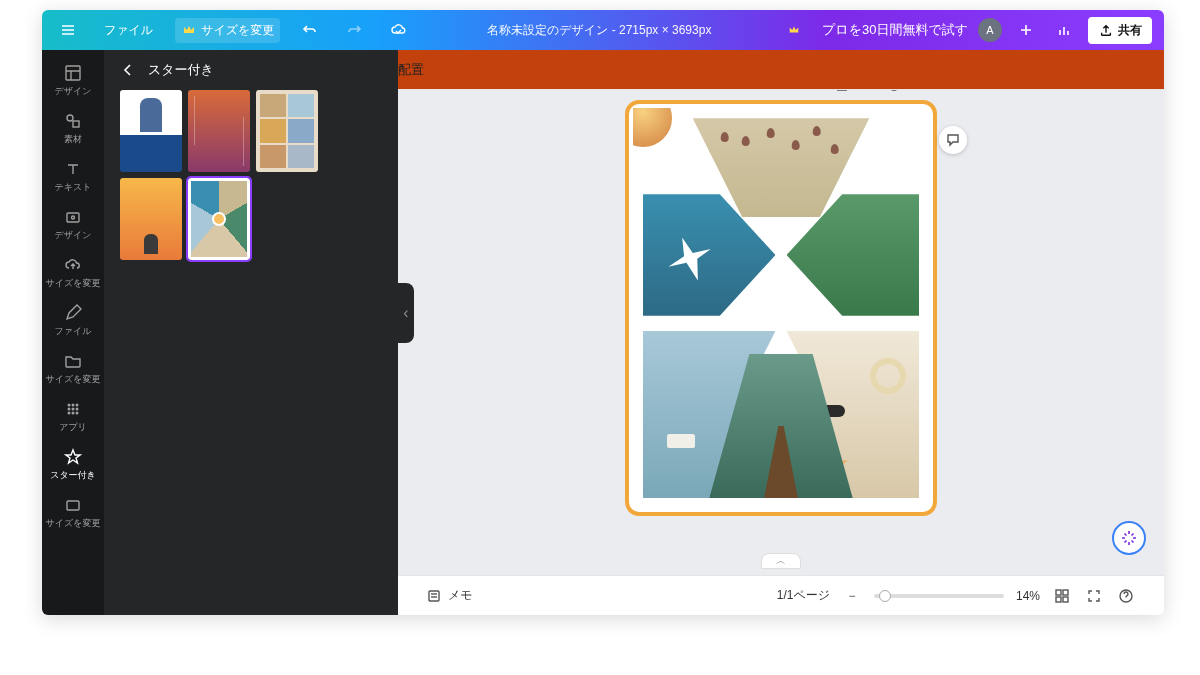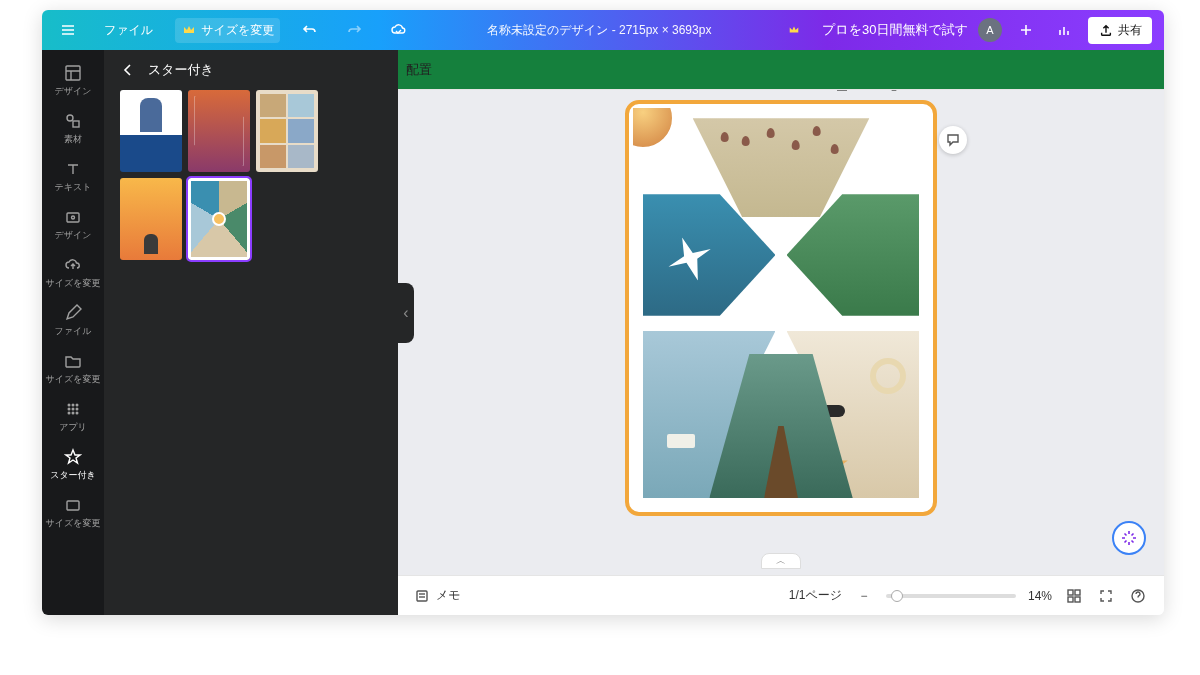--- a/index.html
+++ b/index.html
@@ -8,56 +8,56 @@
 .topbar{height:40px;background:linear-gradient(90deg,#17bdc9 0%,#18a0fb 30%,#7d2ae8 70%,#8b3dff 100%);display:flex;align-items:center;padding:0 12px;color:#fff;font-size:12px;gap:8px}
 .tb-left{display:flex;align-items:center;gap:16px}
 .tb-btn{display:flex;align-items:center;gap:4px;cursor:pointer;padding:4px 6px;border-radius:4px}
 .tb-btn.crown{background:rgba(255,255,255,0.15)}
 .tb-icon{width:16px;height:16px;display:flex;align-items:center;justify-content:center}
 .tb-spacer{flex:1}
 .tb-right{display:flex;align-items:center;gap:10px}
 .doc-title{font-size:12px;opacity:0.95}
 .pro-btn{display:flex;align-items:center;gap:20px;font-size:13px}
 .avatar{width:24px;height:24px;border-radius:50%;background:#6b7280;display:flex;align-items:center;justify-content:center;font-size:11px;color:#fff}
-.share-btn{background:#fff;color:#111;padding:5px 10px;border-radius:4px;display:flex;align-items:center;gap:4px;font-size:12px;font-weight:400}
+.share-btn{background:#fff;color:#111;padding:5px 10px;border-radius:4px;display:flex;align-items:center;gap:4px;font-size:12px;font-weight:700}
 .body{flex:1;display:flex;background:#f5f5f7;min-height:0}
 .sidenav{width:62px;background:#18191b;display:flex;flex-direction:column;align-items:center;padding-top:6px}
 .nav-item{width:62px;height:48px;display:flex;flex-direction:column;align-items:center;justify-content:center;color:#a0a0a0;font-size:9px;cursor:pointer;gap:2px}
 .nav-item.active{color:#fff}
 .nav-icon{width:20px;height:20px;display:flex;align-items:center;justify-content:center}
 .panel{width:294px;background:#252627;color:#fff;display:flex;flex-direction:column}
 .panel-head{height:40px;display:flex;align-items:center;gap:10px;padding:0 14px;font-size:13px;font-weight:500}
 .back-arrow{width:20px;height:20px;display:flex;align-items:center;justify-content:center;cursor:pointer}
 .thumbs{padding:0 16px;display:flex;flex-wrap:wrap;gap:6px}
 .thumb{width:62px;height:82px;border-radius:3px;background:#444;position:relative;overflow:hidden;cursor:pointer}
 .thumb.sel{outline:2px solid #8b3dff}
 .panel-handle{position:absolute;left:356px;top:50%;transform:translateY(-50%);width:16px;height:60px;background:#252627;border-radius:0 8px 8px 0;display:flex;align-items:center;justify-content:center;color:#888;cursor:pointer;z-index:5}
 .editor{flex:1;display:flex;flex-direction:column;min-width:0;position:relative}
-.optbar{height:40px;background:#15803d;border-bottom:1px solid #e5e5e5;display:flex;align-items:center;padding:0 8px;font-size:13px;color:#222}
+.optbar{height:40px;background:#c2410c;border-bottom:1px solid #e5e5e5;display:flex;align-items:center;padding:0 0;font-size:13px;color:#222}
 .canvas-area{flex:1;background:#ebecf0;position:relative;overflow:hidden}
 .page-wrap{position:absolute;left:50%;top:45%;transform:translate(-50%,-50%)}
 .sel-frame{border:4px solid #f2a73b;border-radius:14px;padding:4px;background:#fff}
 .page{width:296px;height:400px;background:#fff;position:relative;overflow:hidden}
 .collage{position:absolute;inset:10px}
 .cimg{position:absolute;background:#8aa;overflow:hidden}
 .c-top{top:0;left:50%;transform:translateX(-50%);width:64%;height:26%;clip-path:polygon(0 0,100% 0,72% 100%,28% 100%);background:linear-gradient(#d4c8a8,#c4b890)}
 .c-left{top:20%;left:0;width:48%;height:32%;clip-path:polygon(0 0,58% 0,100% 50%,58% 100%,0 100%);background:linear-gradient(#3a8fb0,#2d6a85)}
 .c-right{top:20%;right:0;width:48%;height:32%;clip-path:polygon(42% 0,100% 0,100% 100%,42% 100%,0 50%);background:linear-gradient(#5a9a6a,#3a7a4a)}
 .c-bl{bottom:0;left:0;width:48%;height:44%;clip-path:polygon(0 0,100% 0,72% 44%,100% 100%,0 100%);background:linear-gradient(#a8c8d8,#7aa8b8)}
 .c-br{bottom:0;right:0;width:48%;height:44%;clip-path:polygon(0 0,100% 0,100% 100%,0 100%,28% 44%);background:linear-gradient(#f0e8d8,#d8c8a8)}
 .c-bottom{bottom:0;left:50%;transform:translateX(-50%);width:52%;height:38%;clip-path:polygon(28% 0,72% 0,100% 100%,0 100%);background:linear-gradient(#6a9a8a,#3a6a5a)}
 .c-center{top:50%;left:50%;transform:translate(-50%,-50%);width:64px;height:64px;border-radius:50%;border:3px solid #fff;background:radial-gradient(circle at 50% 40%,#f8d080,#d08040);z-index:3}
 .balloon{position:absolute;width:8px;height:10px;border-radius:50% 50% 50% 50%/60% 60% 40% 40%;background:#8a5a4a}
 .page-controls{position:absolute;top:-24px;right:8px;display:flex;gap:8px;color:#444}
 .pctl{width:18px;height:18px;display:flex;align-items:center;justify-content:center;cursor:pointer;font-size:13px}
 .comment-btn{position:absolute;top:26px;right:-30px;width:28px;height:28px;border-radius:50%;background:#fff;box-shadow:0 1px 4px rgba(0,0,0,0.2);display:flex;align-items:center;justify-content:center;cursor:pointer}
 .add-page{position:absolute;bottom:-22px;left:50%;transform:translateX(-50%);font-size:12px;color:#555;background:#fff;padding:4px 40px;border:1px solid #e0e0e0;border-radius:4px;cursor:pointer}
 .chevup{position:absolute;bottom:6px;left:50%;transform:translateX(-50%);width:40px;height:16px;background:#fff;border:1px solid #ddd;border-radius:8px 8px 0 0;display:flex;align-items:center;justify-content:center;cursor:pointer;font-size:10px;color:#666}
 .magic-btn{position:absolute;bottom:20px;right:18px;width:34px;height:34px;border-radius:50%;border:2px solid #3b82f6;background:#fff;display:flex;align-items:center;justify-content:center;color:#7d2ae8;cursor:pointer}
-.bottombar{height:40px;background:#fff;border-top:1px solid #e5e5e5;display:flex;align-items:center;padding:0 16px;font-size:12px;color:#333;gap:12px}
+.bottombar{height:40px;background:#fff;border-top:1px solid #e5e5e5;display:flex;align-items:center;padding:0 28px;font-size:12px;color:#333;gap:12px}
 .bb-left{display:flex;align-items:center;gap:6px;cursor:pointer}
 .bb-spacer{flex:1}
 .page-ind{font-size:12px}
 .zoom-slider{width:130px;height:4px;background:#ddd;border-radius:2px;position:relative}
 .zoom-knob{position:absolute;left:4%;top:-4px;width:12px;height:12px;border-radius:50%;background:#fff;border:1px solid #aaa}
 .bb-ic{width:20px;height:20px;display:flex;align-items:center;justify-content:center;cursor:pointer;color:#555}
 svg{display:block}
 </style>
 </head>
 <body>

